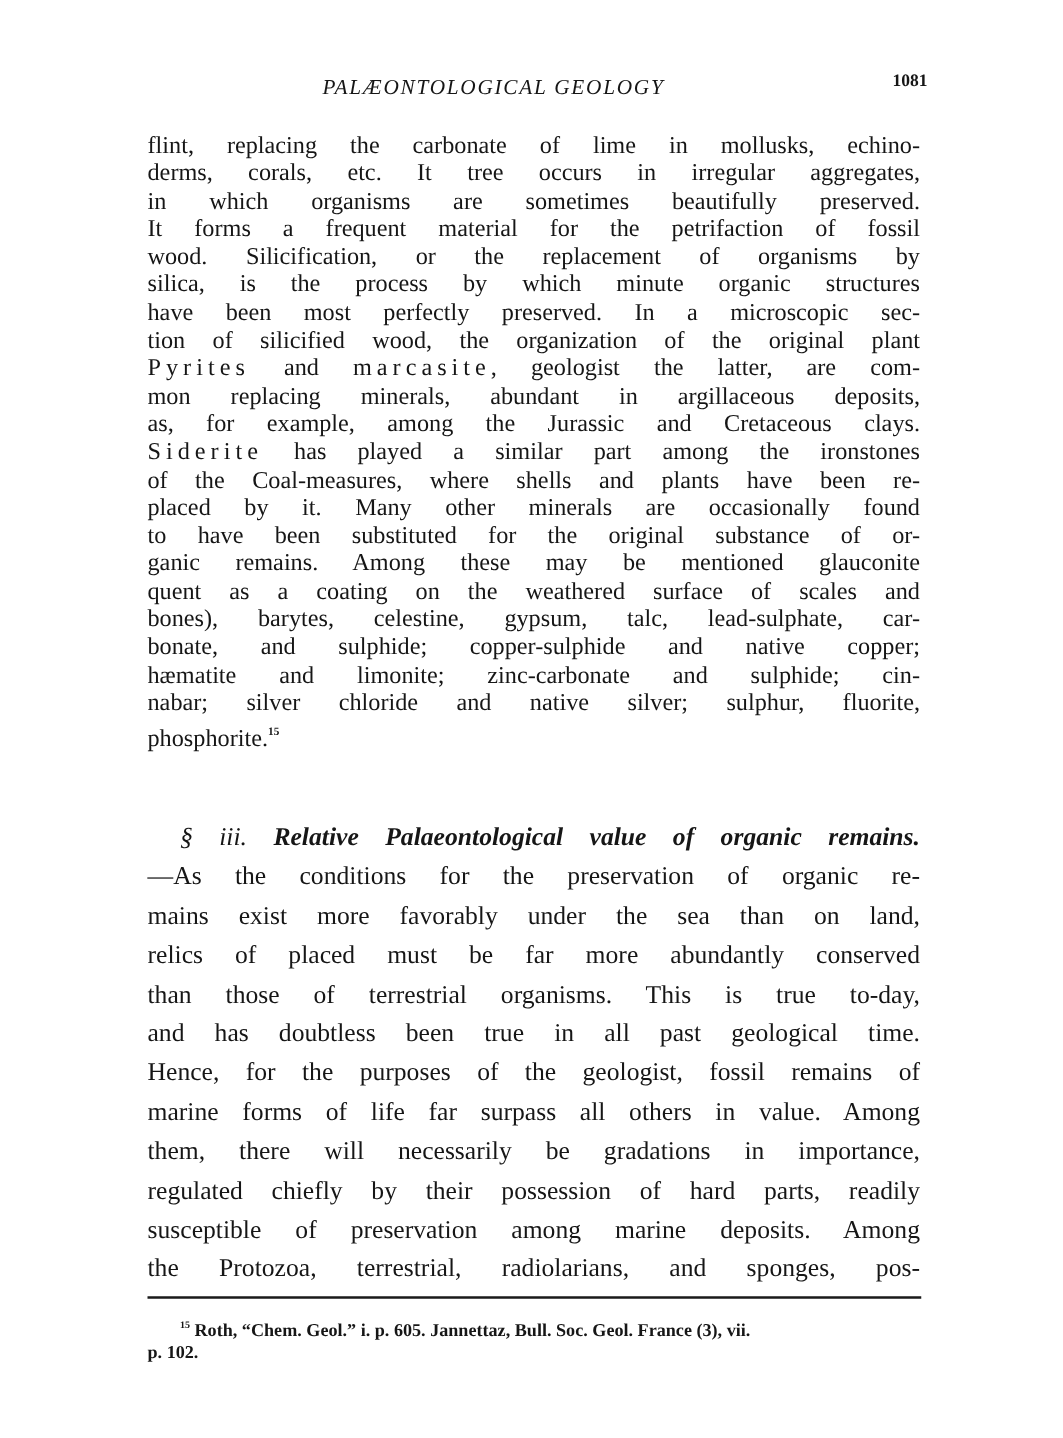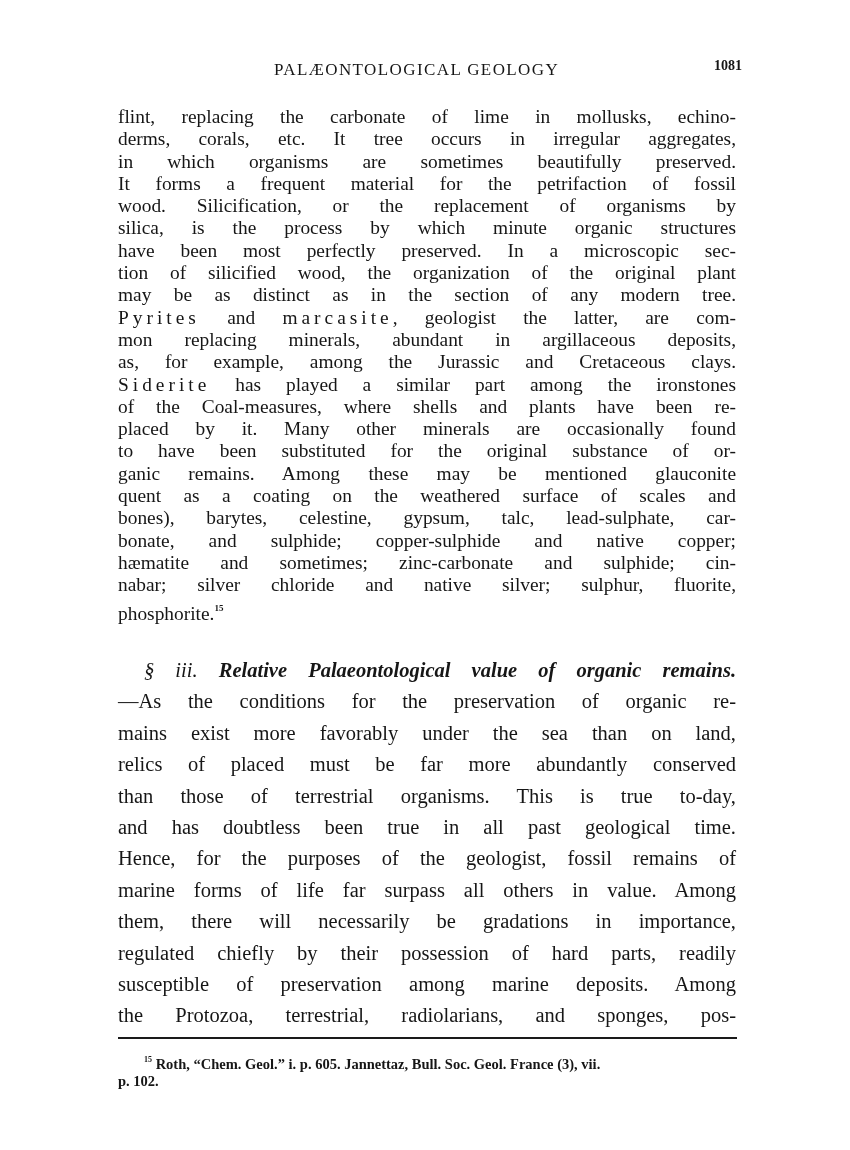--- a/index.html
+++ b/index.html
@@ -1,20 +1,20 @@
 <!DOCTYPE html>
 <html><head>
 <meta charset="utf-8">
 <style>
   html, body { margin: 0; padding: 0; background: #ffffff; }
   body { width: 850px; height: 1150px; position: relative; overflow: hidden; color: #161616;
          font-family: "DejaVu Serif", "Liberation Serif", serif; }
   .page { position: absolute; left: 0; top: 0; width: 850px; height: 1150px; }
   .header { position: absolute; top: 60px; left: 258px; width: 484px; height: 30px; }
-  .running-title { position: absolute; left: 16px; top: 0; font-size: 17px; letter-spacing: 1.4px;
+  .running-title { position: absolute; left: 0; top: 0; font-style: italic; font-size: 17px; letter-spacing: 1.4px;
                    font-family: "Liberation Serif", serif; font-weight: normal; }
   .page-number { position: absolute; right: 0; top: -2px; font-size: 14px; font-weight: bold;
                  font-family: "Liberation Serif", serif; }
   .body-small { position: absolute; left: 118px; top: 106px; width: 618px;
                 font-family: "Liberation Serif", serif; font-size: 19.4px; line-height: 22.3px; }
   .line { display: block; white-space: nowrap; text-align: justify; text-align-last: justify; height: 22.3px; }
   .line.last { text-align-last: left; }
   .spaced { letter-spacing: 4px; }
   sup.fn { font-size: 9px; vertical-align: 9px; font-weight: bold; }
   .section { position: absolute; left: 118px; top: 655px; width: 618px;
@@ -42,33 +42,32 @@
 
   <div class="body-small">
     <span class="line">flint, replacing the carbonate of lime in mollusks, echino-</span>
     <span class="line">derms, corals, etc.  It tree occurs in irregular aggregates,</span>
     <span class="line">in which organisms are sometimes beautifully preserved.</span>
     <span class="line">It forms a frequent material for the petrifaction of fossil</span>
     <span class="line">wood.  Silicification, or the replacement of organisms by</span>
     <span class="line">silica, is the process by which minute organic structures</span>
     <span class="line">have been most perfectly preserved.  In a microscopic sec-</span>
     <span class="line">tion of silicified wood, the organization of the original plant</span>
-    <span class="line">may be as distinct as in the section of any modern tree.</span>
     <span class="line"><span class="spaced">Pyrites</span><span> and </span><span class="spaced">marcasite</span><span>, geologist the latter, are com-</span></span>
     <span class="line">mon replacing minerals, abundant in argillaceous deposits,</span>
     <span class="line">as, for example, among the Jurassic and Cretaceous clays.</span>
     <span class="line"><span class="spaced">Siderite</span><span> has played a similar part among the ironstones</span></span>
     <span class="line">of the Coal-measures, where shells and plants have been re-</span>
     <span class="line">placed by it.  Many other minerals are occasionally found</span>
     <span class="line">to have been substituted for the original substance of or-</span>
     <span class="line">ganic remains.  Among these may be mentioned glauconite</span>
     <span class="line">quent as a coating on the weathered surface of scales and</span>
     <span class="line">bones), barytes, celestine, gypsum, talc, lead-sulphate, car-</span>
     <span class="line">bonate, and sulphide; copper-sulphide and native copper;</span>
-    <span class="line">hæmatite and sometimes; zinc-carbonate and sulphide; cin-</span>
+    <span class="line">hæmatite and limonite; zinc-carbonate and sulphide; cin-</span>
     <span class="line">nabar; silver chloride and native silver; sulphur, fluorite,</span>
     <span class="line last"><span>phosphorite.</span><sup class="fn">15</sup></span>
   </div>
 
   <div class="section">
     <span class="line heading-line indent"><span class="sec-mark">§ iii.</span><span> Relative Palaeontological value of organic remains.</span></span>
     <span class="line">—As the conditions for the preservation of organic re-</span>
     <span class="line">mains exist more favorably under the sea than on land,</span>
     <span class="line">relics of placed must be far more abundantly conserved</span>
     <span class="line">than those of terrestrial organisms.  This is true to-day,</span>

